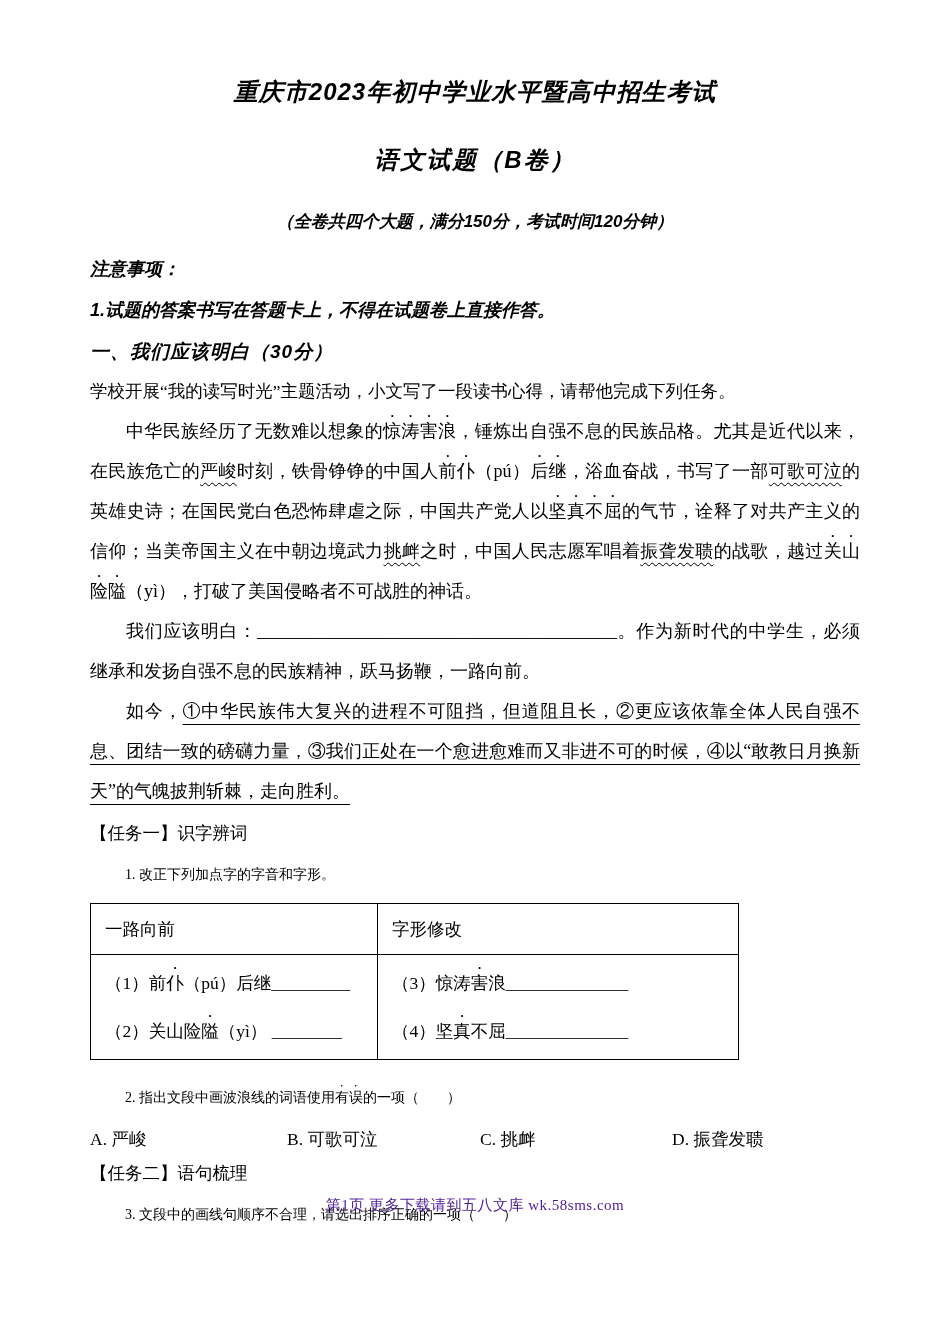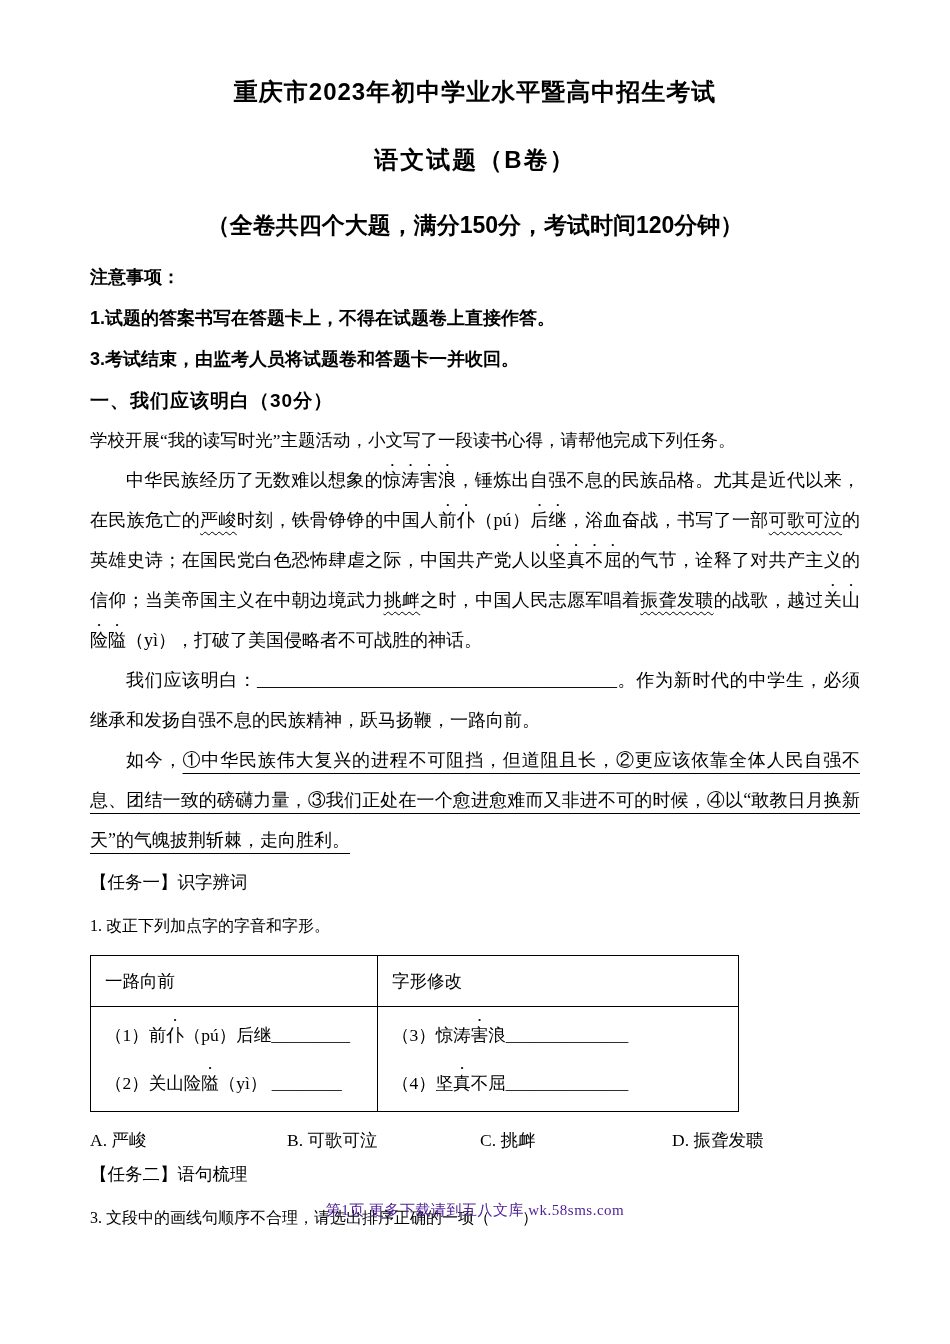--- a/index.html
+++ b/index.html
@@ -2,39 +2,39 @@
 <html><head>
 <meta charset="utf-8">
 <style>
   html,body{margin:0;padding:0;background:#ffffff;}
   body{
     width:950px;height:1344px;position:relative;color:#000;
     font-family:"Liberation Serif","DejaVu Serif",serif;
     -webkit-font-smoothing:antialiased;
   }
   .page{padding:76px 90px 0 90px;position:relative;}
-  .hei{font-family:"Liberation Sans","DejaVu Sans",sans-serif;font-weight:bold;}
+  .hei{font-family:"Liberation Sans","DejaVu Sans",sans-serif;font-weight:bold;font-style:italic;}
   .title{font-size:24px;text-align:center;letter-spacing:1px;}
   .subtitle{font-size:24px;text-align:center;margin-top:36px;letter-spacing:2px;}
-  .meta{font-size:23px;text-align:center;margin-top:34px;}
+  .meta{font-size:17px;text-align:center;margin-top:34px;}
   .notice-heading{font-size:18px;margin-top:24px;}
   .notice-item{font-size:18px;margin-top:17px;}
   .section-heading{font-size:19px;margin-top:17px;letter-spacing:1px;}
   .intro{font-size:17.5px;margin-top:14px;}
   .para{font-size:18px;line-height:40px;margin:0;text-align:justify;text-indent:2em;}
   .para.first{margin-top:8px;}
   .seg{white-space:pre-wrap;}
   .dots{
     -webkit-text-emphasis:filled dot;-webkit-text-emphasis-position:over right;
     text-emphasis:filled dot;text-emphasis-position:over right;
   }
   .wavy{text-decoration:underline;text-decoration-style:wavy;text-decoration-thickness:1px;text-underline-offset:5px;}
   .uline{text-decoration:underline;text-decoration-thickness:1px;text-underline-offset:7px;}
   .task-label{font-size:17.5px;margin-top:10px;}
-  .stem{font-size:16px;margin-top:17px;line-height:1.9;}
+  .stem{font-size:14px;margin-top:17px;line-height:1.9;margin-left:35px;}
   table.fix-table{border-collapse:collapse;margin-top:14px;table-layout:fixed;}
   table.fix-table th,table.fix-table td{border:1.5px solid #000;vertical-align:middle;padding:0 14px;}
   table.fix-table th{font-weight:normal;text-align:left;height:50px;font-size:17.5px;}
   table.fix-table td{height:104px;}
   .cell-line{font-size:17.5px;line-height:48px;white-space:nowrap;}
   .col-pron{width:258px;}
   .col-glyph{width:332px;}
   .q2{margin-top:22px;}
   .options{margin-top:16px;display:grid;grid-template-columns:197px 193px 192px 1fr;font-size:17.5px;}
   .option{white-space:nowrap;}
@@ -47,21 +47,20 @@
 <body>
 
 <div class="page">
 
   <div class="title hei">重庆市2023年初中学业水平暨高中招生考试</div>
   <div class="subtitle hei">语文试题（B卷）</div>
   <div class="meta hei">（全卷共四个大题，满分150分，考试时间120分钟）</div>
 
   <div class="notice-heading hei">注意事项：</div>
   <div class="notice-item hei">1.试题的答案书写在答题卡上，不得在试题卷上直接作答。</div>
-  <div class="notice-item hei">3.考试结束，由监考人员将试题卷和答题卡一并收回。</div>
 
   <div class="section-heading hei">一、我们应该明白（30分）</div>
   <div class="intro">学校开展“我的读写时光”主题活动，小文写了一段读书心得，请帮他完成下列任务。</div>
 
   <p class="para first"><span class="seg plain">中华民族经历了无数难以想象的</span><span class="seg dots">惊涛害浪</span><span class="seg plain">，锤炼出自强不息的民族品格。尤其是近代以来，在民族危亡的</span><span class="seg wavy">严峻</span><span class="seg plain">时刻，铁骨铮铮的中国人</span><span class="seg dots">前仆</span><span class="seg plain">（pú）</span><span class="seg dots">后继</span><span class="seg plain">，浴血奋战，书写了一部</span><span class="seg wavy">可歌可泣</span><span class="seg plain">的英雄史诗；在国民党白色恐怖肆虐之际，中国共产党人以</span><span class="seg dots">坚真不屈</span><span class="seg plain">的气节，诠释了对共产主义的信仰；当美帝国主义在中朝边境武力</span><span class="seg wavy">挑衅</span><span class="seg plain">之时，中国人民志愿军唱着</span><span class="seg wavy">振聋发聩</span><span class="seg plain">的战歌，越过</span><span class="seg dots">关山险隘</span><span class="seg plain">（yì），打破了美国侵略者不可战胜的神话。</span></p>
   <p class="para"><span class="seg plain">我们应该明白：</span><span class="seg plain">________________________________________</span><span class="seg plain">。作为新时代的中学生，必须继承和发扬自强不息的民族精神，跃马扬鞭，一路向前。</span></p>
   <p class="para"><span class="seg plain">如今，</span><span class="seg uline">①中华民族伟大复兴的进程不可阻挡，但道阻且长，②更应该依靠全体人民自强不息、团结一致的磅礴力量，③我们正处在一个愈进愈难而又非进不可的时候，④以“敢教日月换新天”的气魄披荆斩棘，走向胜利。</span></p>
 
   <div class="task-label">【任务一】识字辨词</div>
   <div class="stem">1. 改正下列加点字的字音和字形。</div>
@@ -78,20 +77,21 @@
           <div class="cell-line"><span class="seg plain">（2）关山险</span><span class="seg dots">隘</span><span class="seg plain">（yì） </span><span class="seg plain">________</span></div>
         </td>
         <td>
           <div class="cell-line"><span class="seg plain">（3）惊涛</span><span class="seg dots">害</span><span class="seg plain">浪</span><span class="seg plain">______________</span></div>
           <div class="cell-line"><span class="seg plain">（4）坚</span><span class="seg dots">真</span><span class="seg plain">不屈</span><span class="seg plain">______________</span></div>
         </td>
       </tr>
     </tbody>
   </table>
 
+  <div class="stem q2"><span class="seg plain">2. 指出文段中画波浪线的词语使用</span><span class="seg dots">有误</span><span class="seg plain">的一项（　　）</span></div>
 
   <div class="options">
     <span class="option">A. 严峻</span>
     <span class="option">B. 可歌可泣</span>
     <span class="option">C. 挑衅</span>
     <span class="option">D. 振聋发聩</span>
   </div>
 
   <div class="task-label">【任务二】语句梳理</div>
   <div class="stem">3. 文段中的画线句顺序不合理，请选出排序正确的一项（　　）</div>

